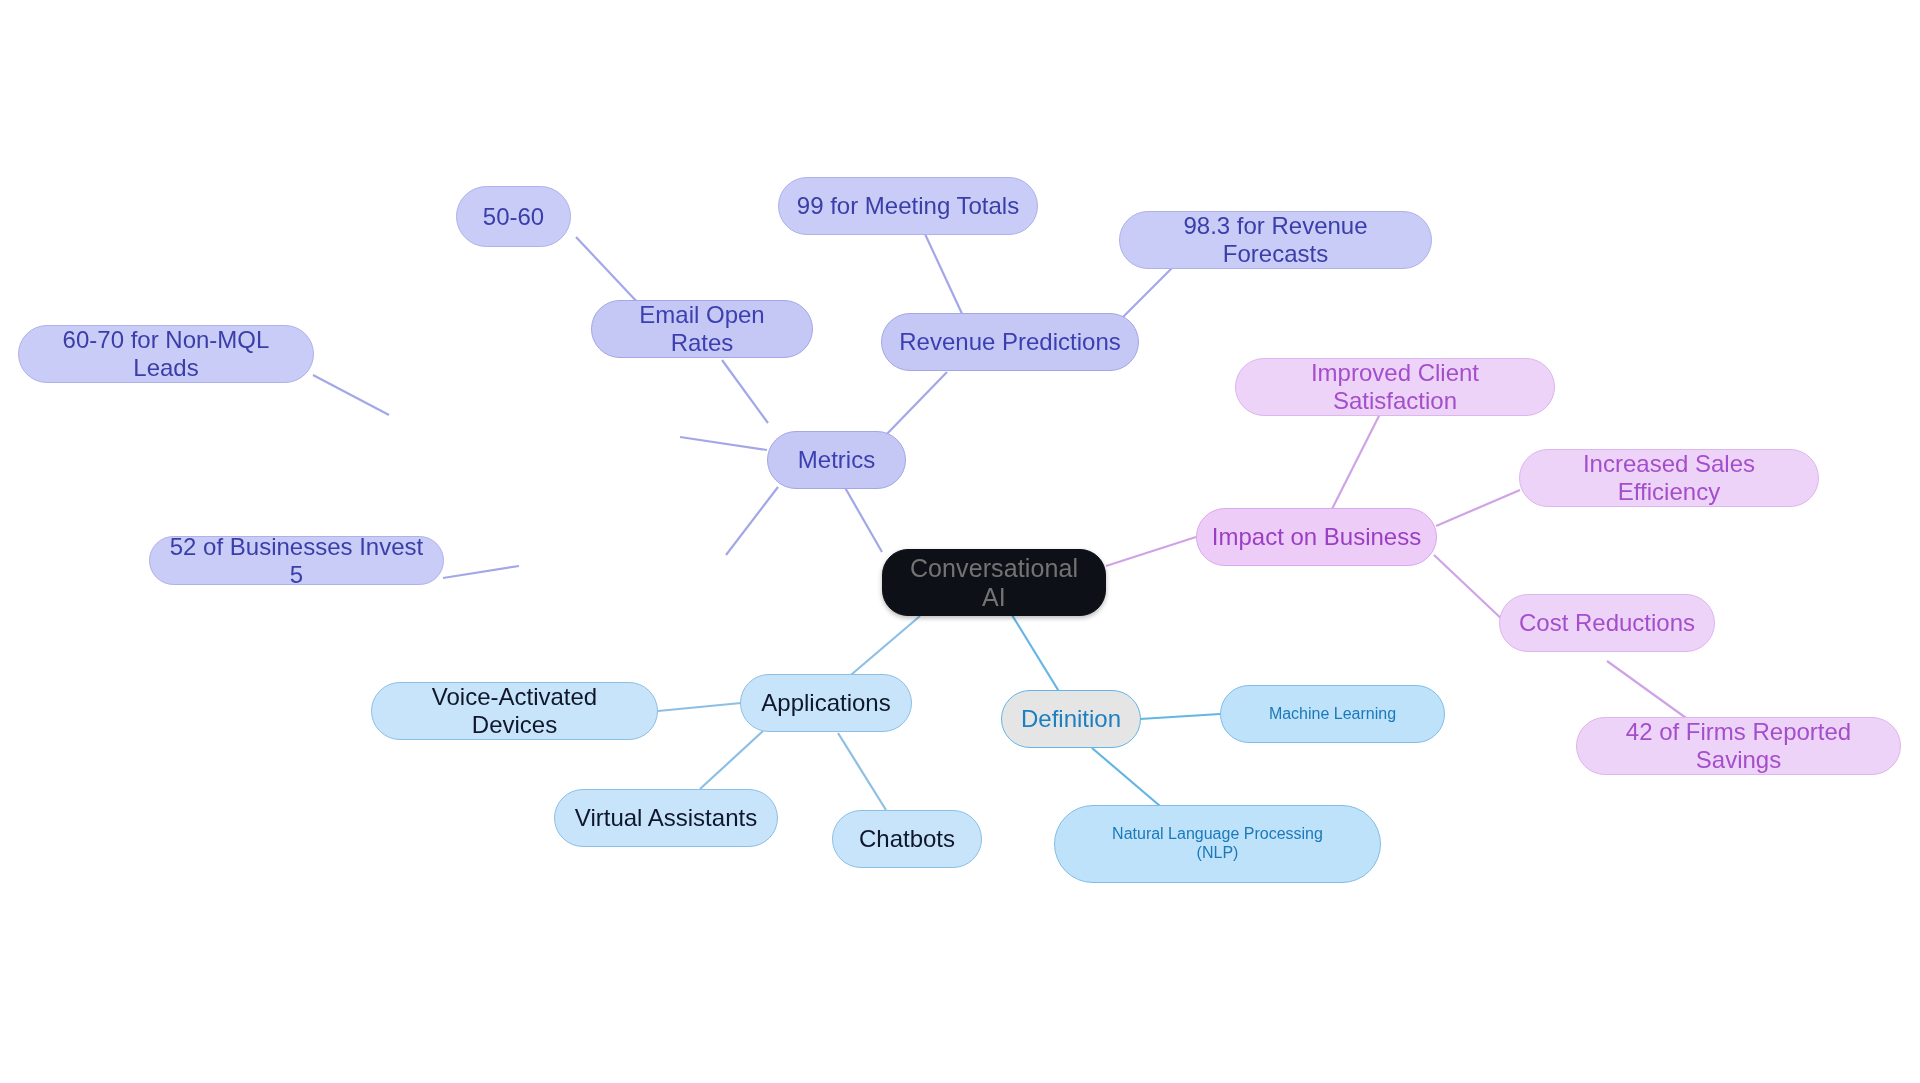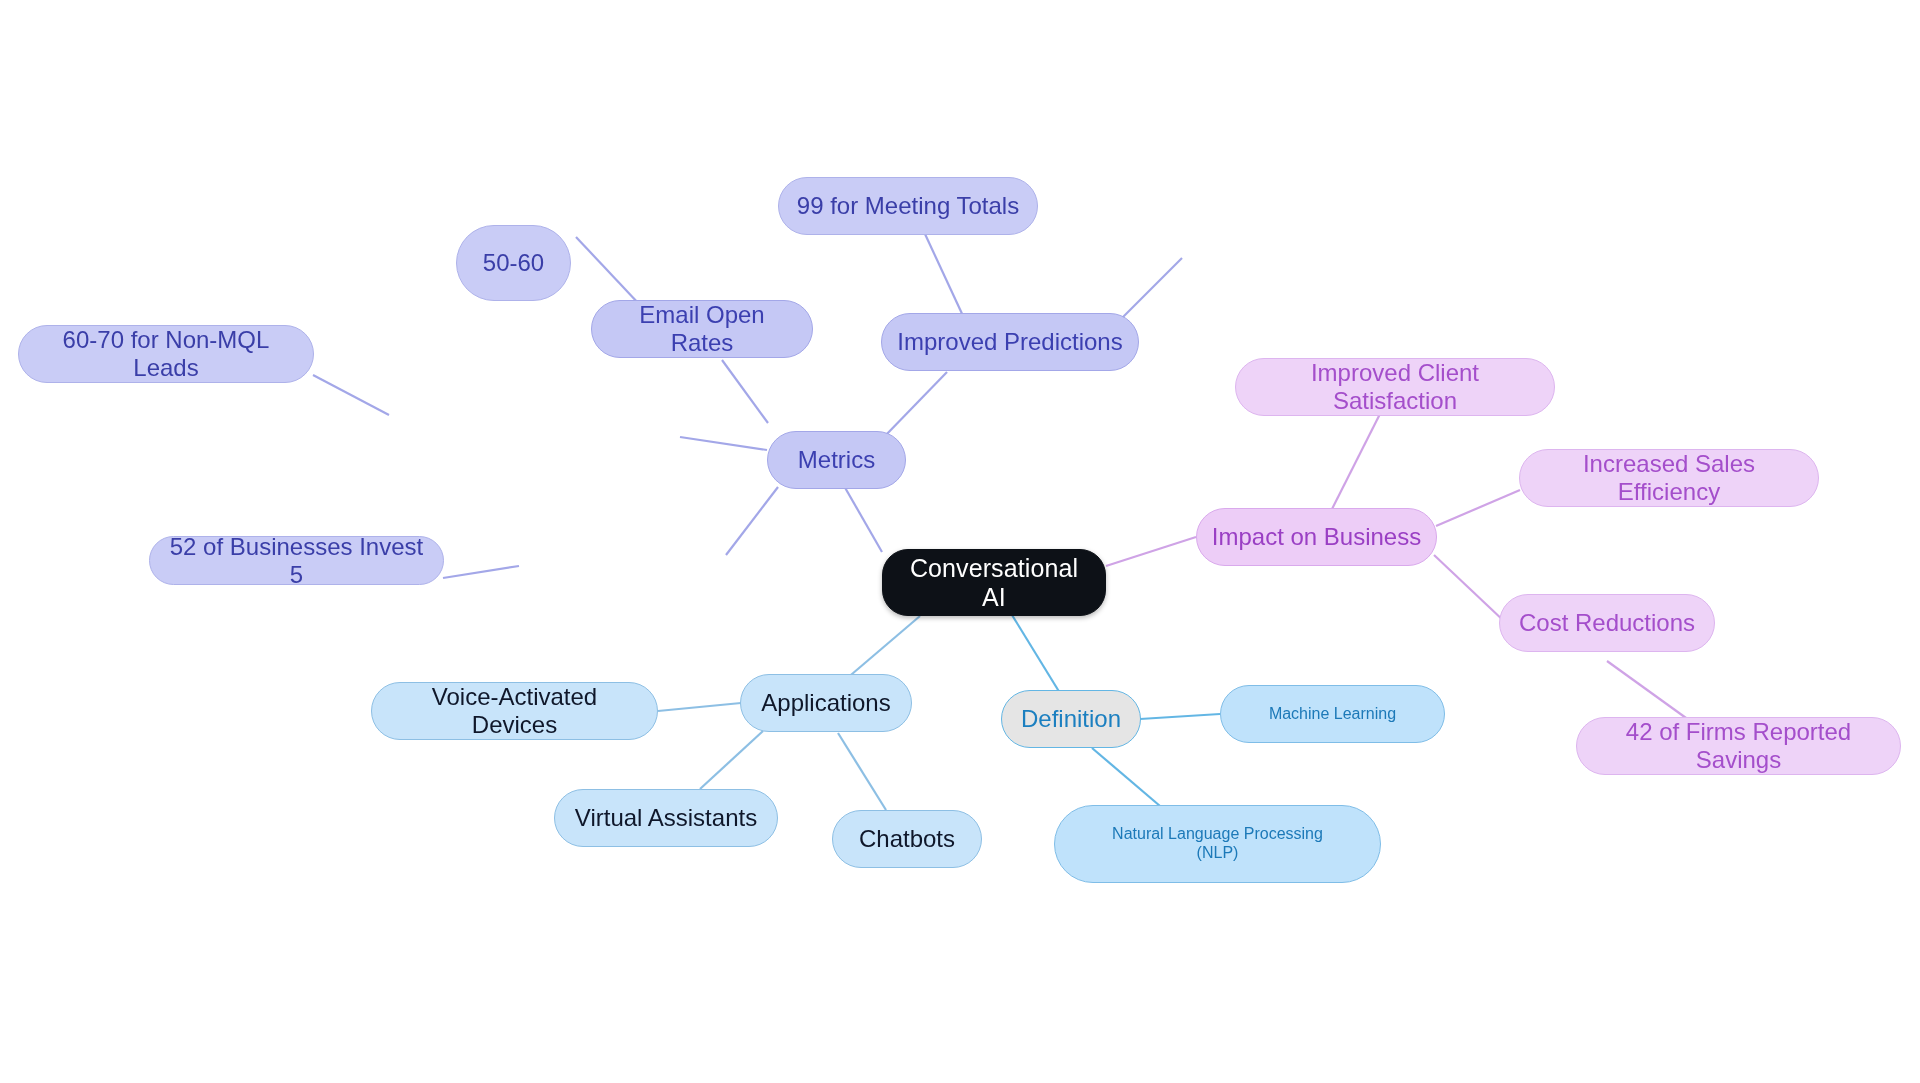--- a/index.html
+++ b/index.html
@@ -35,21 +35,21 @@
     border-style: solid;
     border-width: 1.4px;
     border-radius: 999px;
     line-height: 1.16;
     white-space: pre-line;
     padding: 0 14px;
   }
   .node-root {
     background: #0d1117;
     border-color: #0d1117;
-    color: #ffffff;
+    color: #737373;
     border-radius: 26px;
     font-size: 25px;
     letter-spacing: 0.1px;
     box-shadow: 0 2px 5px rgba(0,0,0,0.28);
   }
   .node-periwinkle {
     background: #c5c8f5;
     border-color: #a3a7e8;
     color: #3b3fb0;
     font-size: 24px;
@@ -140,28 +140,29 @@
 
     <path d="M 763 731 L 700 789" stroke="#8dbfe4" stroke-width="2.2" fill="none"></path>
 
     <path d="M 838 733 L 886 810" stroke="#8dbfe4" stroke-width="2.2" fill="none"></path>
   </svg>
 
   <div class="node node-root" style="left:882px; top:549px; width:224px; height:67px;">Conversational AI</div>
 
   <div class="node node-periwinkle" style="left:767px; top:431px; width:139px; height:58px;">Metrics</div>
 
-  <div class="node node-periwinkle" style="left:881px; top:313px; width:258px; height:58px;">Improved Predictions</div>
+  <div class="node node-periwinkle" style="left:881px; top:313px; width:258px; height:58px;">Revenue Predictions</div>
 
   <div class="node node-periwinkle-soft" style="left:778px; top:177px; width:260px; height:58px;">99 for Meeting Totals</div>
 
+  <div class="node node-periwinkle-soft" style="left:1119px; top:211px; width:313px; height:58px;">98.3 for Revenue Forecasts</div>
 
   <div class="node node-periwinkle" style="left:591px; top:300px; width:222px; height:58px;">Email Open Rates</div>
 
-  <div class="node node-periwinkle-soft" style="left:456px; top:186px; width:115px; height:76px;margin-top:39px;">50-60</div>
+  <div class="node node-periwinkle-soft" style="left:456px; top:186px; width:115px; height:61px;">50-60</div>
 
 
   <div class="node node-periwinkle-soft" style="left:18px; top:325px; width:296px; height:58px;">60-70 for Non-MQL Leads</div>
 
 
   <div class="node node-periwinkle-soft" style="left:149px; top:536px; width:295px; height:49px;">52 of Businesses Invest 5</div>
 
   <div class="node node-violet" style="left:1196px; top:508px; width:241px; height:58px;">Impact on Business</div>
 
   <div class="node node-violet-light" style="left:1519px; top:449px; width:300px; height:58px;">Increased Sales Efficiency</div>

